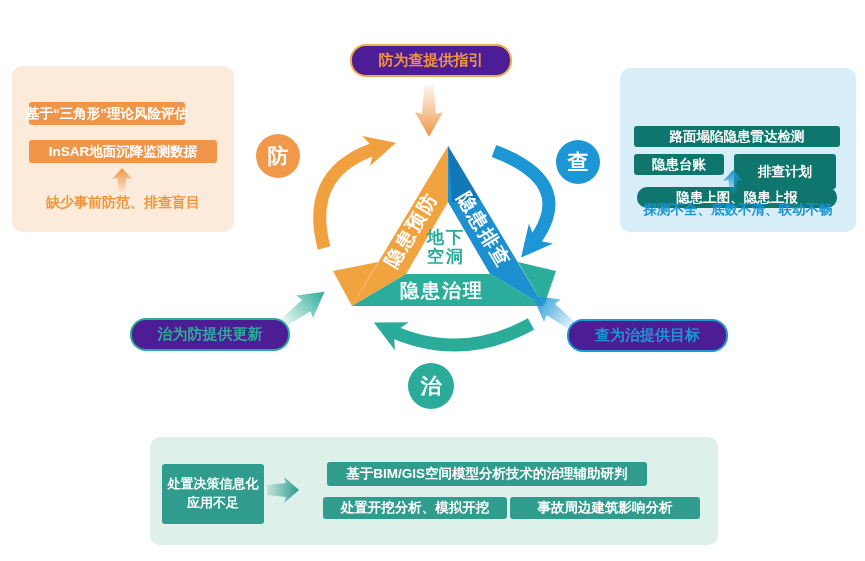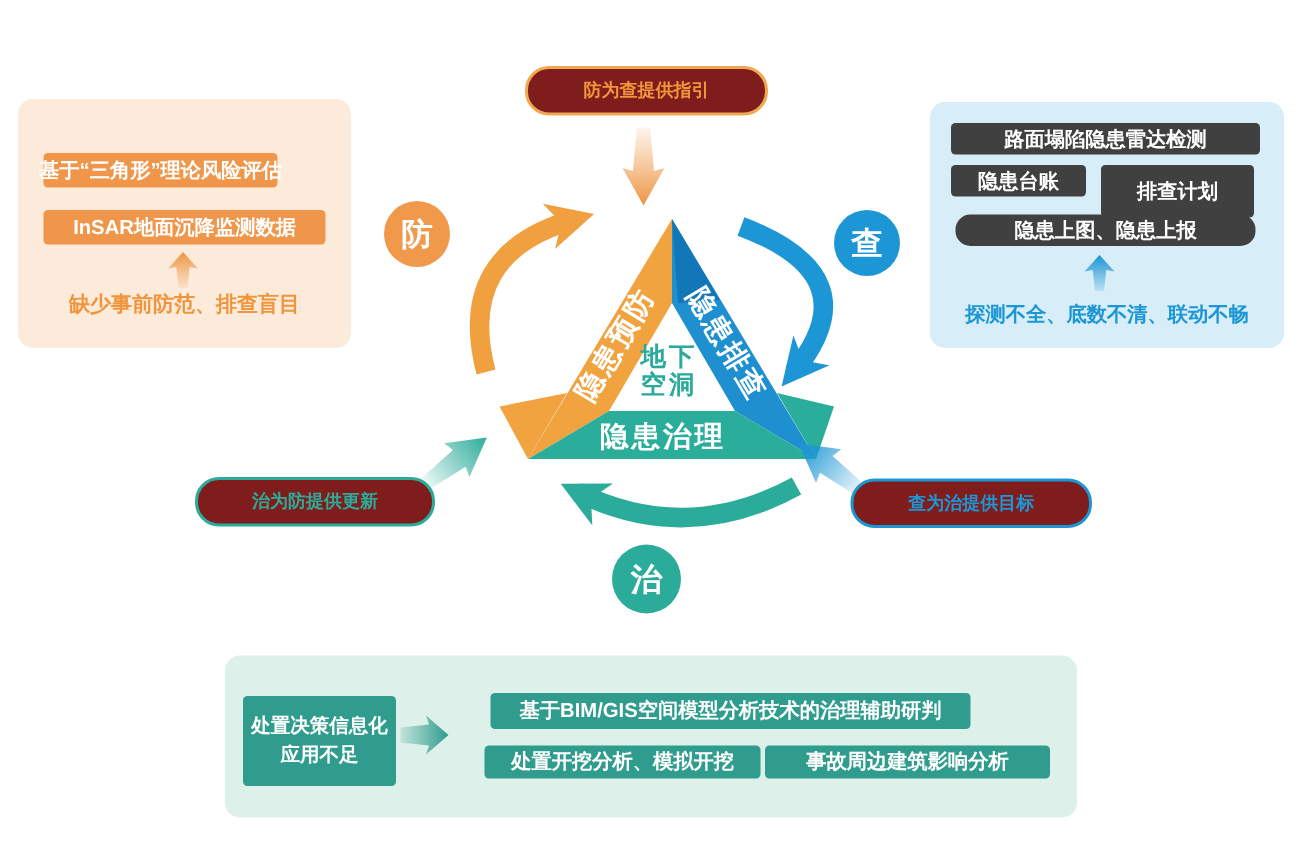--- a/index.html
+++ b/index.html
@@ -10,31 +10,31 @@
   
   .panel{position:absolute;border-radius:10px;z-index:1;}
   .panel-left{left:12px;top:66px;width:222px;height:166px;background:#FCEBDA;}
   .panel-right{left:620px;top:68px;width:236px;height:164px;background:#D7EDF8;}
   .panel-bottom{left:150px;top:437px;width:568px;height:108px;background:#DDF0EA;}
   .btn{
     position:absolute;display:flex;align-items:center;justify-content:center;
     color:#ffffff;font-weight:700;border-radius:3px;white-space:nowrap;
   }
   .btn-orange{background:#F0964B;}
-  .btn-blue{background:#404040;}
+  .btn-blue{background:#0f766e;margin-top:44px;}
   .btn-teal{background:#2F9C8D;}
   .caption{
     position:absolute;left:0;right:0;text-align:center;font-weight:700;white-space:nowrap;
   }
   .cap-orange{color:#F0953C;}
   .cap-blue{color:#1C96D4;}
   
   .pill{
     position:absolute;z-index:10;display:flex;align-items:center;justify-content:center;
-    background:#7f1d1d;border-radius:16px;font-weight:700;font-size:12px;white-space:nowrap;
+    background:#4c1d95;border-radius:16px;font-weight:700;font-size:15px;white-space:nowrap;
   }
   .pill-orange{border:2px solid #F0A94F;color:#F0953C;}
   .pill-teal{border:2px solid #2BAC9A;color:#2BAC9A;}
   .pill-blue{border:2px solid #1C96D4;color:#1C96D4;}
   
   .node{
     position:absolute;z-index:10;border-radius:50%;display:flex;align-items:center;justify-content:center;
     color:#fff;font-weight:700;font-size:21px;
   }
   .node-orange{background:#F0994B;}

